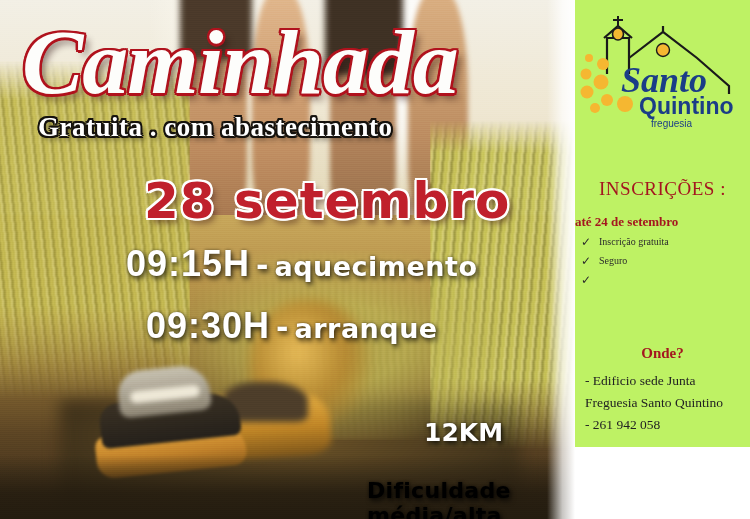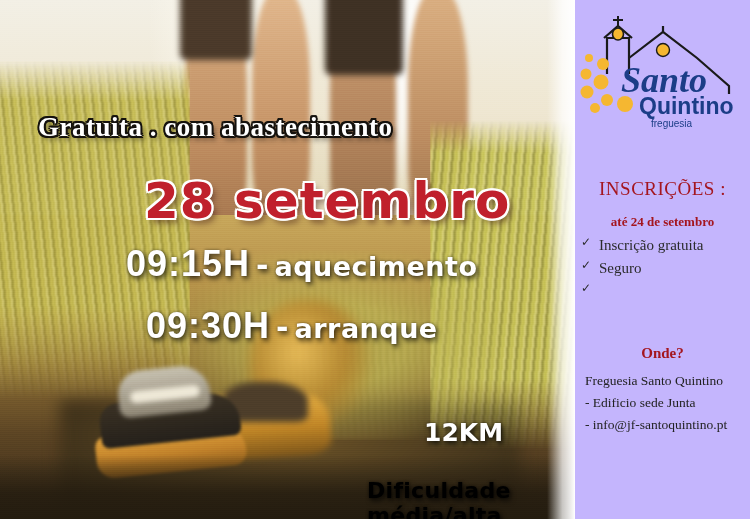--- a/index.html
+++ b/index.html
@@ -141,37 +141,37 @@
     text-shadow:2px 3px 5px rgba(0,0,0,.7), 0 0 3px rgba(0,0,0,.5);
   }
   .diff{
     position:absolute;left:367px;top:478px;
     font-family:"DejaVu Sans",sans-serif;font-weight:700;font-size:22px;color:#000000;letter-spacing:.3px;
     text-shadow:2px 3px 5px rgba(0,0,0,.7), 0 0 3px rgba(0,0,0,.5);
   }
 
   
   .panel{
-    position:absolute;left:575px;top:0;width:175px;height:519px;
-    background:#c4b5fd;z-index:70;
+    position:absolute;left:575px;top:0;width:175px;height:447px;
+    background:#bef264;z-index:70;
   }
   .logo{position:absolute;left:2px;top:12px;width:172px;height:122px;}
 
   .insc-h{
     position:absolute;left:0;top:178px;width:175px;text-align:center;
     font-family:"Liberation Serif",serif;font-size:19px;color:#a4161f;letter-spacing:.5px;
   }
   .insc-sub{
-    position:absolute;left:0;top:214px;width:175px;text-align:center;
+    position:absolute;left:0;top:214px;width:175px;
     font-family:"Liberation Serif",serif;font-weight:700;font-size:13px;color:#a4161f;
   }
   .checks{position:absolute;left:6px;top:236px;width:169px;}
   .chk{display:flex;align-items:flex-start;gap:7px;margin-bottom:5px;}
   .chk .mark{font-family:"DejaVu Sans",sans-serif;font-size:12px;color:#2a2a2a;line-height:1.15;width:11px;}
-  .chk .txt{font-family:"Liberation Serif",serif;font-size:15px;color:#2b2b2b;line-height:1.2;}
+  .chk .txt{font-family:"Liberation Serif",serif;font-size:10px;color:#2b2b2b;line-height:1.2;}
 
   .onde-h{
     position:absolute;left:0;top:345px;width:175px;text-align:center;
     font-family:"Liberation Serif",serif;font-weight:700;font-size:15px;color:#a4161f;
   }
   .addr{position:absolute;left:10px;top:370px;width:165px;}
   .addr div{font-family:"Liberation Serif",serif;font-size:13.5px;color:#222;line-height:1.62;white-space:nowrap;}
 </style>
 </head>
 <body>
@@ -203,20 +203,21 @@
     <div class="ph shoeSole"></div>
     <div class="ph shoeMid"></div>
     <div class="ph shoeTop"></div>
     <div class="ph shoeLace"></div>
 
     <div class="ph darkbot"></div>
     <div class="ph grain"></div>
   </div>
 
   <div class="layer">
+    <div class="title">Caminhada</div>
     <div class="subtitle">Gratuita . com abastecimento</div>
     <div class="datebig">28 setembro</div>
 
     <div class="timerow t1">
       <span class="hh">09:15H</span><span class="dash">-</span><span class="what">aquecimento</span>
     </div>
 
     <div class="timerow t2">
       <span class="hh">09:30H</span><span class="dash">-</span><span class="what">arranque</span>
     </div>
@@ -269,19 +270,19 @@
         <span class="txt">Seguro</span>
       </div>
       <div class="chk">
         <span class="mark">✓</span>
       </div>
     </div>
 
     <div class="onde-h">Onde?</div>
 
     <div class="addr">
+      <div>- Edificio sede Junta</div>
       <div>Freguesia Santo Quintino</div>
-      <div>- Edificio sede Junta</div>
-      <div>- info@jf-santoquintino.pt</div>
+      <div>- 261 942 058</div>
     </div>
 
   </div>
 </div>
 
 </body></html>

